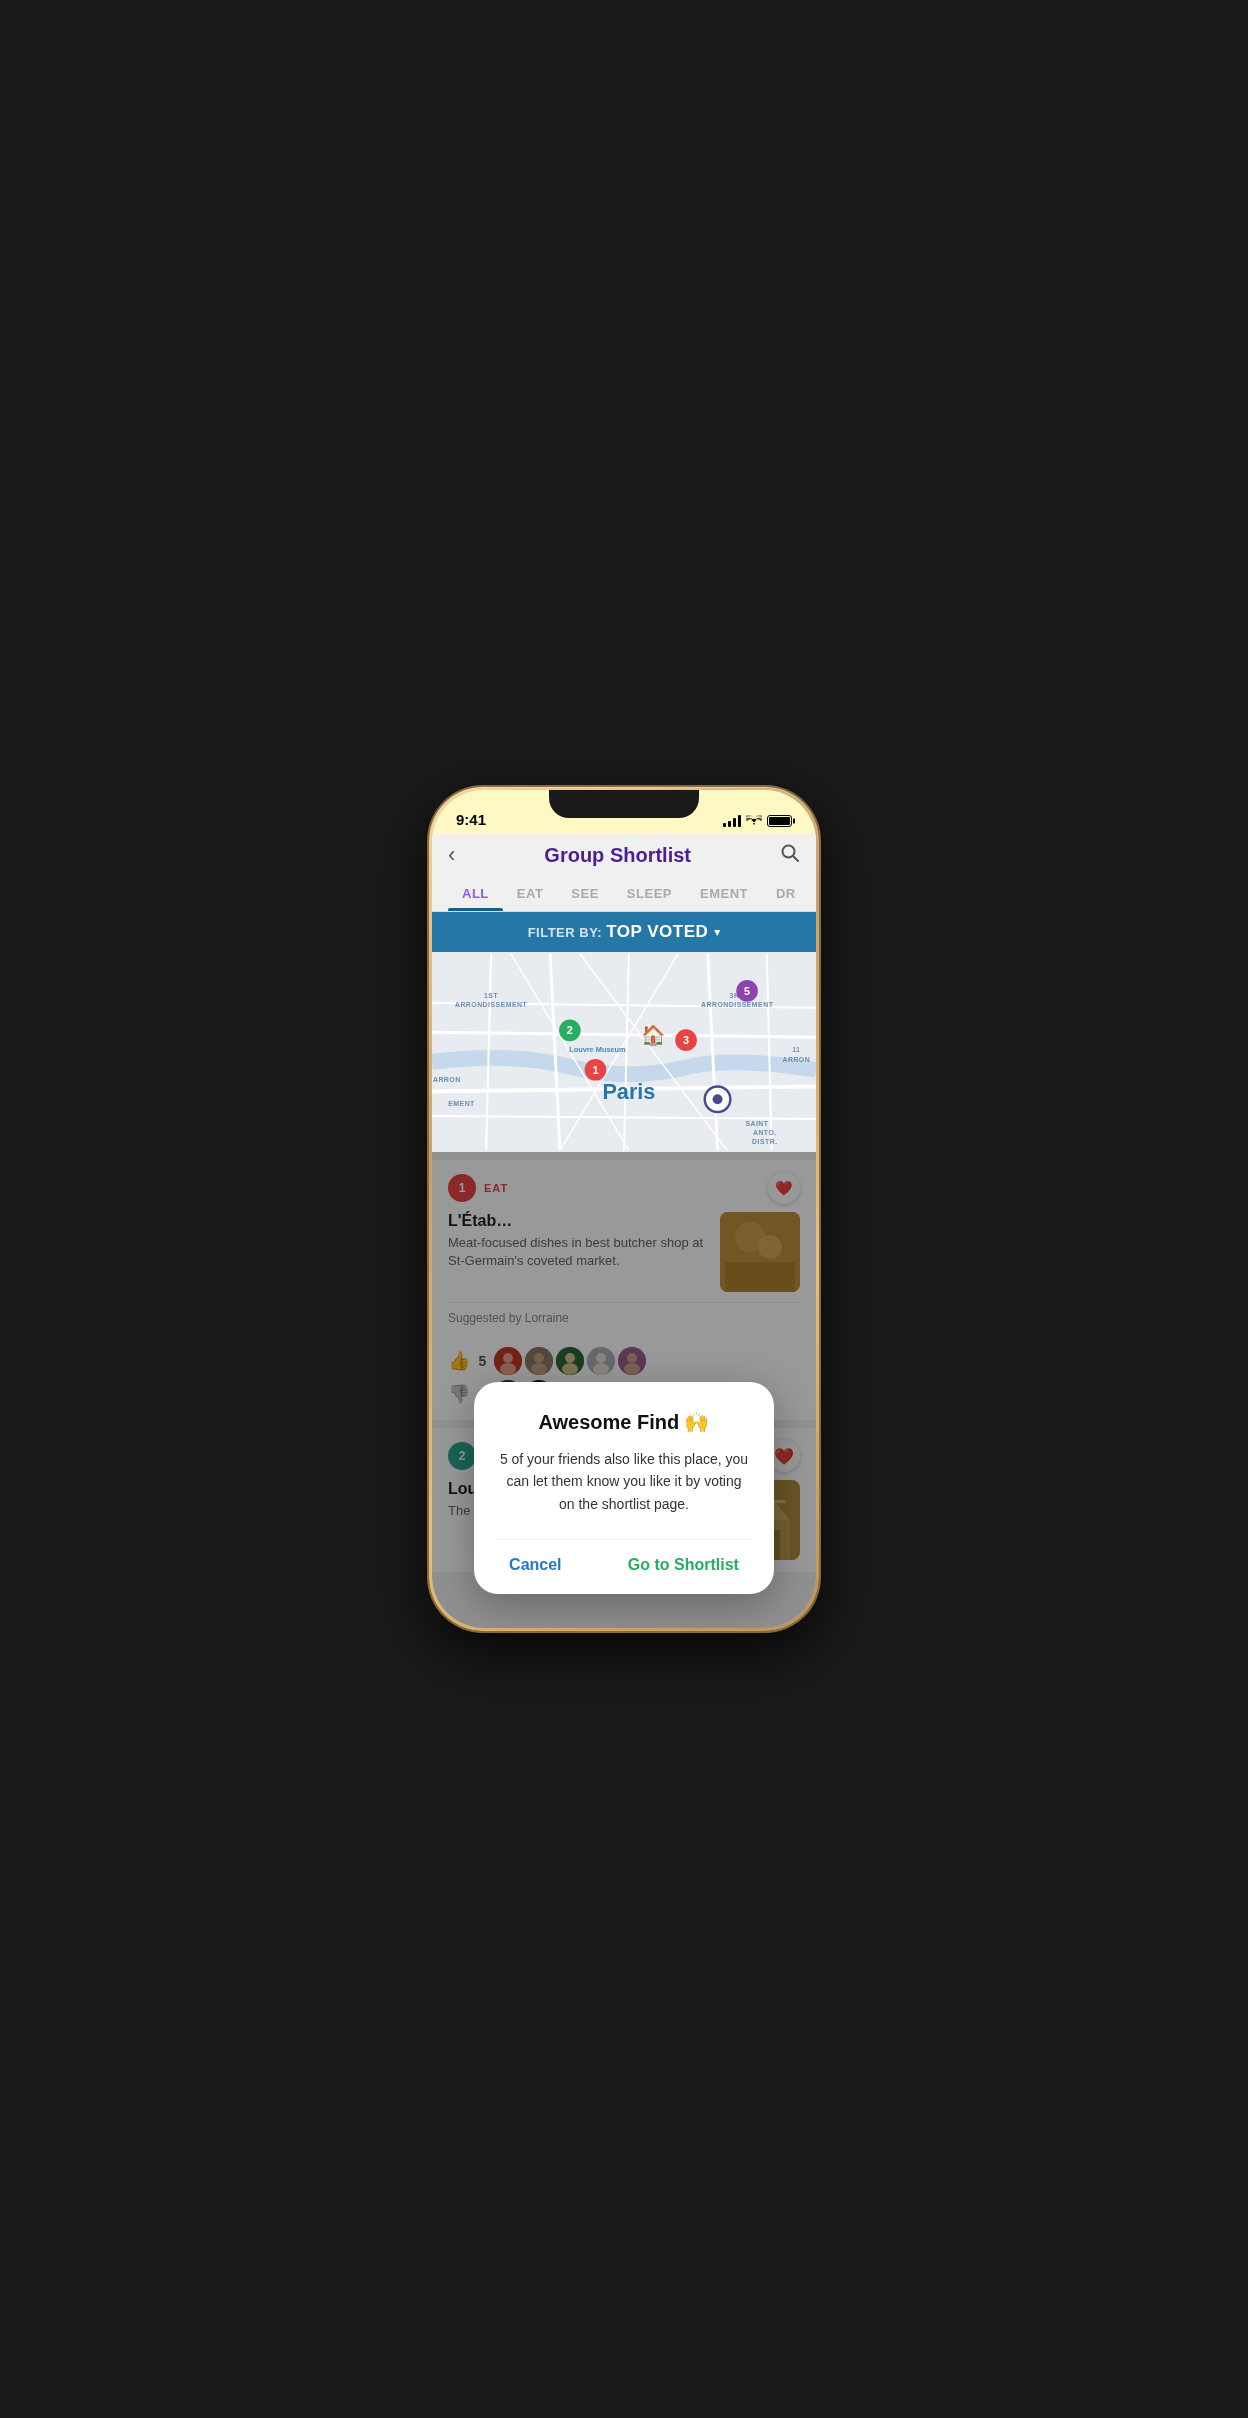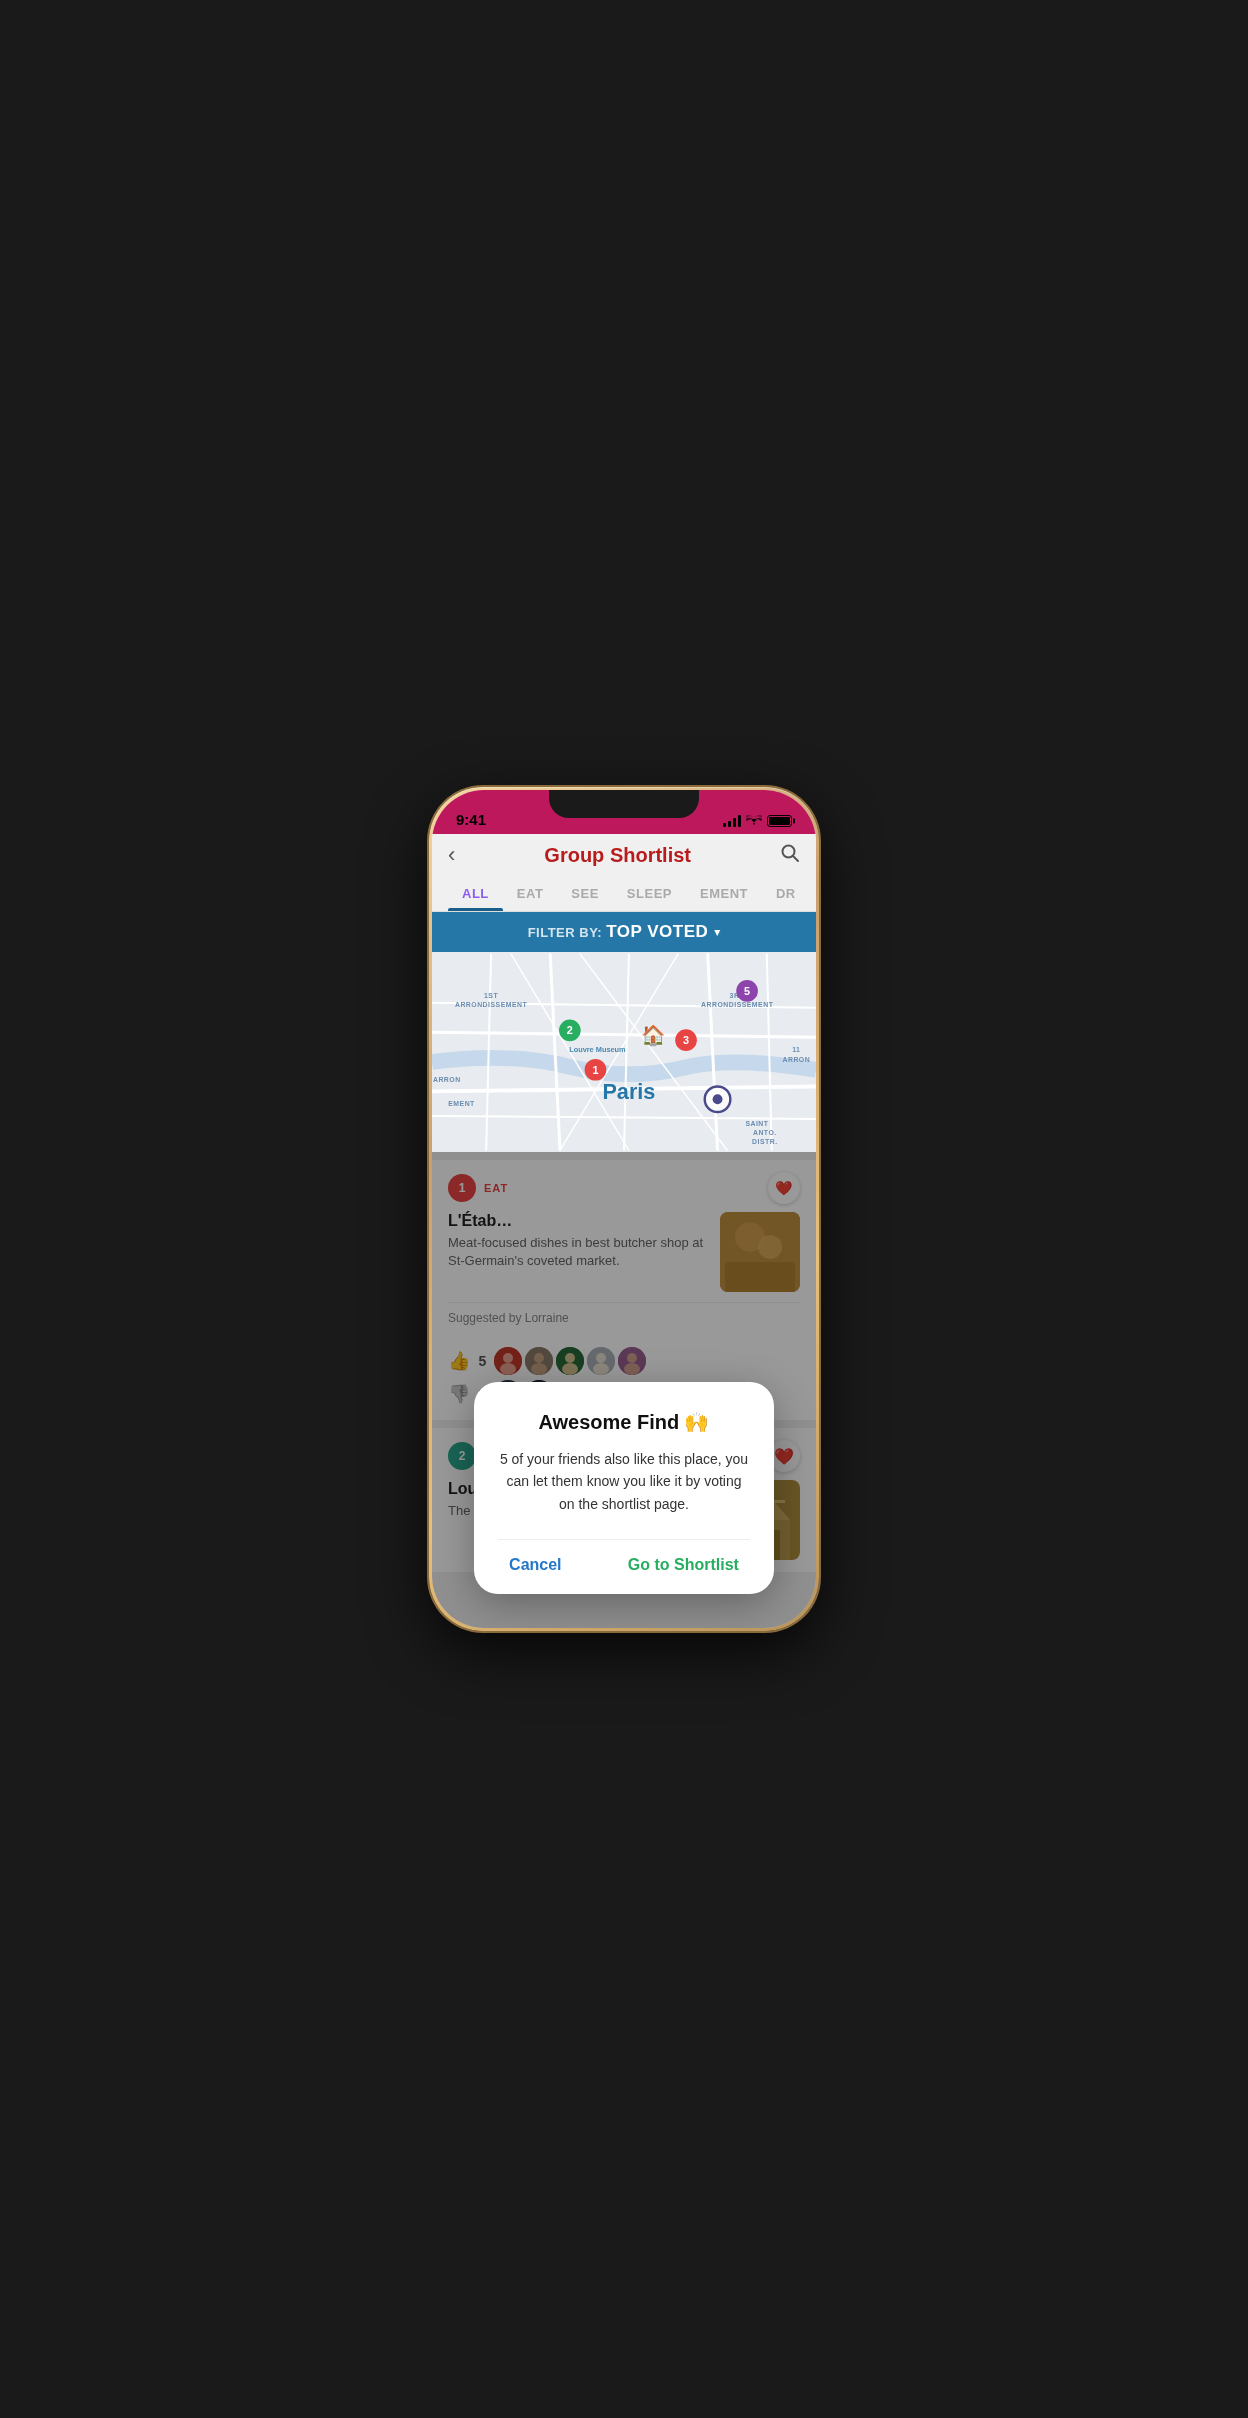--- a/index.html
+++ b/index.html
@@ -40,21 +40,21 @@
       width: 150px;
       height: 28px;
       background: #1a1a1a;
       border-radius: 0 0 20px 20px;
       z-index: 100;
     }
 
     
     .status-bar {
       height: 44px;
-      background: #be185d;
+      background: #fef9c3;
       display: flex;
       align-items: flex-end;
       justify-content: space-between;
       padding: 0 24px 6px;
       position: relative;
       z-index: 10;
     }
 
     .status-time {
       font-size: 15px;
@@ -127,21 +127,21 @@
 
     .nav-back {
       font-size: 22px;
       color: #555;
       font-weight: 300;
     }
 
     .nav-title {
       font-size: 20px;
       font-weight: 700;
-      color: #b91c1c;
+      color: #4c1d95;
     }
 
     .nav-search {
       font-size: 20px;
       color: #555;
     }
 
     
     .tab-bar {
       background: #f0f0f0;

